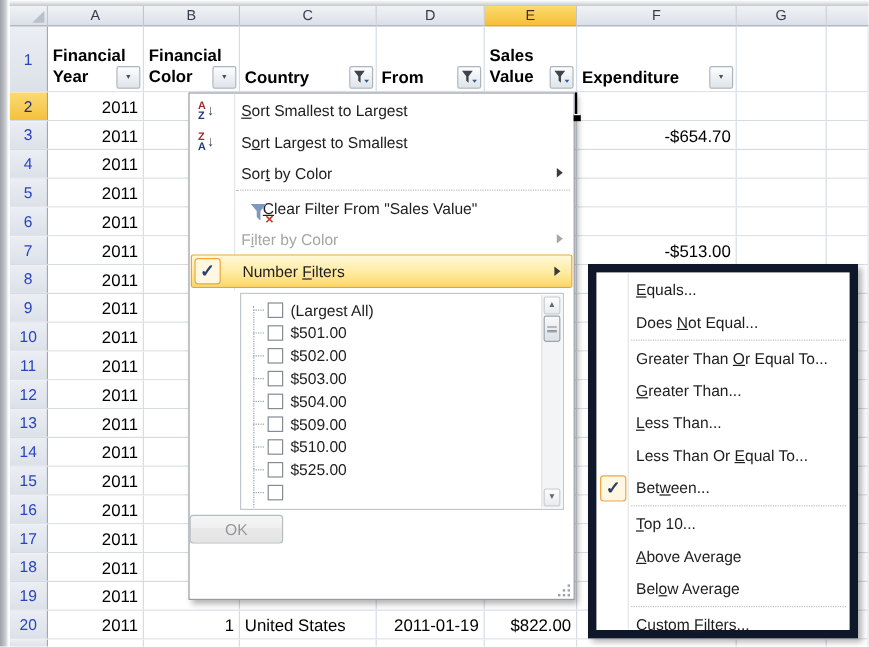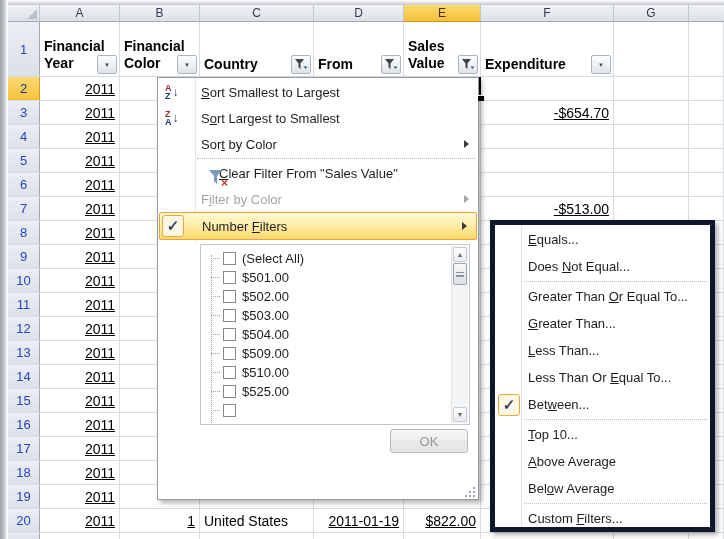--- a/index.html
+++ b/index.html
@@ -19,21 +19,21 @@
   .corner .tri { position:absolute; right:2px; bottom:2px; width:0; height:0; border-left:10px solid transparent; border-bottom:10px solid #B9C0CA; }
   .ch.sel { background:linear-gradient(#FCDA6E,#F5BF39); border-bottom-color:#D3941C; color:#3A3214; }
   .wA,.wB { width:80px; } .wC { width:114px; } .wD { width:90px; } .wE { width:77px; } .wF { width:133px; } .wG { width:75px; } .wH { width:35px; border-right:none; }
 
   .r { display:flex; height:24px; border-bottom:1px solid #D6DCE4; background:#fff; }
   .r1 { height:55px; }
   .rstub { display:flex; height:6px; border-bottom:none; }
   .rh { width:32px; flex:none; background:linear-gradient(#EBEEF3,#DCE1E9); border-right:1px solid #9FA8B8; color:#2743BE; display:flex; align-items:center; justify-content:center; font-size:13px; }
   .rh.sel { background:linear-gradient(#FBDA74,#F5C13C); border-right-color:#D99A1E; color:#1F2E8C; }
   .c { border-right:1px solid #D6DCE4; font-size:14px; display:flex; align-items:center; padding:0 4px; color:#000; white-space:nowrap; overflow:hidden; flex:none; }
-  .num { justify-content:flex-end;text-decoration:underline; }
+  .num { justify-content:flex-end; }
   .r1 .c { font-weight:bold; position:relative; align-items:flex-end; padding-bottom:4px; }
   .hl2 { line-height:17px; }
 
   .fbtn { position:absolute; right:2px; bottom:2px; width:20px; height:19px; border:1px solid #ACB4BE; border-radius:2px; background:linear-gradient(#FCFDFE,#DFE4EA); display:flex; align-items:center; justify-content:center; }
   .fbtn .dn { font-size:6px; color:#47505A; }
 
   
   .selline { position:absolute; left:479px; top:77px; width:2px; height:22px; background:#000; z-index:5; }
   .selnub { position:absolute; left:478px; top:95px; width:6px; height:6px; background:#000; border-top:1px solid #fff; z-index:12; }
 
@@ -67,28 +67,28 @@
   .vdot { position:absolute; left:10px; top:10px; height:168px; border-left:1px dotted #98A0A8; }
   .fi { position:relative; height:19px; display:flex; align-items:center; padding-left:16px; font-size:13px; white-space:nowrap; }
   .fi::before { content:""; position:absolute; left:4px; top:9px; width:9px; border-top:1px dotted #98A0A8; }
   .cb { width:13px; height:13px; border:1px solid #848B93; background:#fff; margin-right:6px; flex:none; }
   .sb { position:absolute; top:1px; right:1px; bottom:1px; width:17px; background:#F3F4F6; border-left:1px solid #E0E3E7; display:flex; flex-direction:column; }
   .sbbtn { height:15px; margin:1px; display:flex; align-items:center; justify-content:center; font-size:7px; color:#606870; background:linear-gradient(#FDFDFD,#E8EAED); border:1px solid #C8CDD3; border-radius:2px; }
   .sbbtn.dnb { margin-top:auto; }
   .sbthumb { height:22px; margin:0 1px; background:linear-gradient(#F8F9FA,#DDE0E4); border:1px solid #9BA4AE; border-radius:2px; display:flex; align-items:center; justify-content:center; }
   .thgrip { width:8px; height:5px; border-top:1px solid #8A939E; border-bottom:1px solid #8A939E; background:linear-gradient(#8A939E,#8A939E) 0 2px/100% 1px no-repeat; }
 
-  .btnrow { display:flex; justify-content:flex-end; gap:3px; margin:4px 10px 0 0; }
+  .btnrow { display:flex; gap:3px; margin:4px 10px 0 0; }
   .btn { width:78px; height:24px; border:1px solid #8E9091; border-radius:3px; background:linear-gradient(#F2F2F2 0%,#EBEBEB 45%,#DDDDDD 46%,#CFCFCF 100%); font-size:13px; display:flex; align-items:center; justify-content:center; color:#000; }
   .btn.disabled { border-color:#B8BCBE; background:linear-gradient(#F5F5F5 0%,#F0F0F0 45%,#E9E9E9 46%,#E4E4E4 100%); color:#959799; }
   .grip { position:absolute; right:2px; bottom:2px; width:11px; height:11px; }
   .grip::after { content:""; position:absolute; left:0; bottom:0; width:2px; height:2px; background:#9AA2AC; box-shadow:4px 0 #9AA2AC,8px 0 #9AA2AC,4px -4px #9AA2AC,8px -4px #9AA2AC,8px -8px #9AA2AC; }
 
   
-  .submenu { position:absolute; left:490px; top:220px; width:225px; height:312px; background:#fff; border:5px solid #0f172a; box-shadow:3px 3px 5px rgba(0,0,0,.30); z-index:20; font-size:13px; color:#1E1E1E; padding-top:1px; }
+  .submenu { position:absolute; left:490px; top:220px; width:225px; height:312px; background:#fff; border:7px solid #0f172a; box-shadow:3px 3px 5px rgba(0,0,0,.30); z-index:20; font-size:13px; color:#1E1E1E; padding-top:1px; }
   .sgutter { position:absolute; left:26px; top:1px; bottom:1px; border-left:1px solid #E4E5E7; }
   .smi { position:relative; height:27px; display:flex; align-items:center; padding-left:33px; }
   .ssep { border-top:1px dotted #BFBFBF; margin:1px 3px 1px 29px; }
 </style>
 </head>
 <body>
 
 <div class="screen">
   <div class="tstrip"></div>
   <div class="lstrip"></div>
@@ -428,21 +428,21 @@
       <span class="chk">✓</span>
       <span><span>Number </span><span class="k">F</span><span>ilters</span></span>
       <span class="marr"></span>
     </div>
 
 
     <div class="flist">
       <div class="vdot"></div>
       <div class="fi">
           <span class="cb"></span>
-          <span>(Select All)</span>
+          <span>(Largest All)</span>
         </div>
       <div class="fi">
           <span class="cb"></span>
           <span>$501.00</span>
         </div>
       <div class="fi">
           <span class="cb"></span>
           <span>$502.00</span>
         </div>
       <div class="fi">

